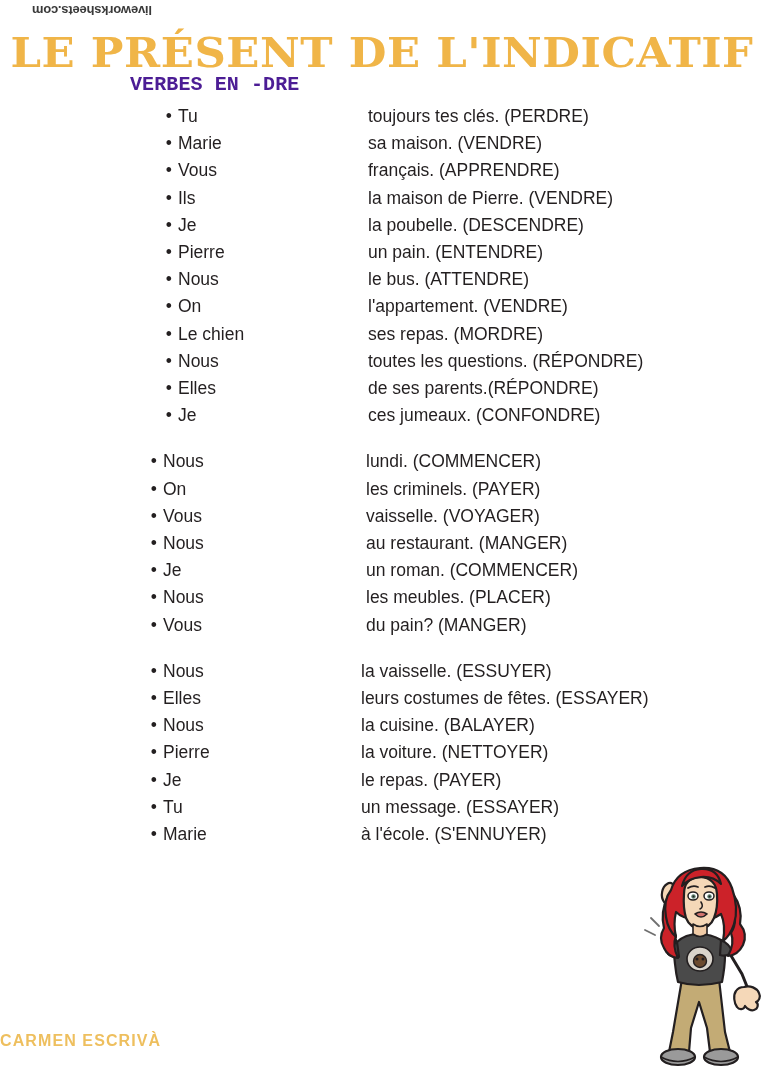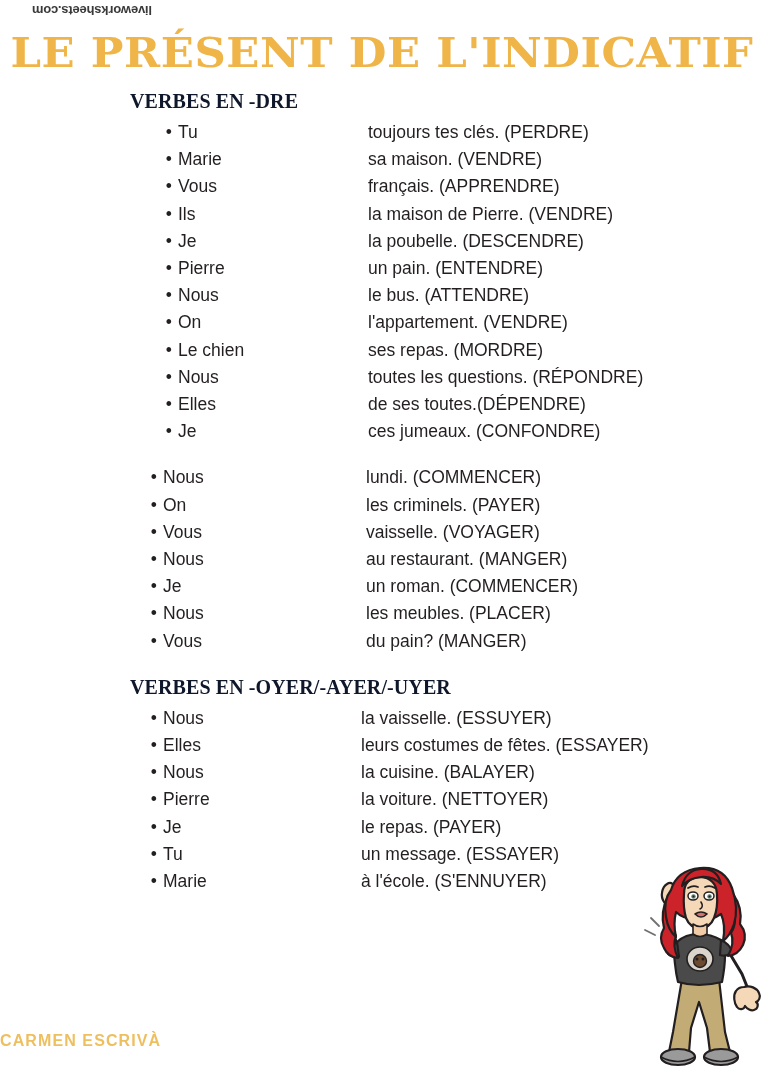--- a/index.html
+++ b/index.html
@@ -69,27 +69,27 @@
   }
 
   .section {
     margin: 0;
   }
   .section + .section {
     margin-top: 19px;
   }
 
   .section-heading {
-    font-family: Liberation Serif, serif;
+    font-family: Liberation Mono, monospace;
     font-weight: 700;
     font-size: 20px;
     line-height: 26px;
     letter-spacing: 0.1px;
-    color: #0f172a;
-    margin: 16px 0 5px 0;
+    color: #4c1d95;
+    margin: 0 0 5px 0;
   }
   .sec-1 .section-heading { padding-left: 130px; }
   .sec-2 .section-heading { padding-left: 130px; }
   .sec-3 .section-heading { padding-left: 130px; }
 
   ul.items {
     list-style: none;
     margin: 0;
     padding: 0;
   }
@@ -175,37 +175,36 @@
           <li><span class="bullet">•</span><span class="subject">Tu</span><span class="predicate">toujours tes clés. (PERDRE)</span></li>
           <li><span class="bullet">•</span><span class="subject">Marie</span><span class="predicate">sa maison. (VENDRE)</span></li>
           <li><span class="bullet">•</span><span class="subject">Vous</span><span class="predicate">français. (APPRENDRE)</span></li>
           <li><span class="bullet">•</span><span class="subject">Ils</span><span class="predicate">la maison de Pierre. (VENDRE)</span></li>
           <li><span class="bullet">•</span><span class="subject">Je</span><span class="predicate">la poubelle. (DESCENDRE)</span></li>
           <li><span class="bullet">•</span><span class="subject">Pierre</span><span class="predicate">un pain. (ENTENDRE)</span></li>
           <li><span class="bullet">•</span><span class="subject">Nous</span><span class="predicate">le bus. (ATTENDRE)</span></li>
           <li><span class="bullet">•</span><span class="subject">On</span><span class="predicate">l'appartement. (VENDRE)</span></li>
           <li><span class="bullet">•</span><span class="subject">Le chien</span><span class="predicate">ses repas. (MORDRE)</span></li>
           <li><span class="bullet">•</span><span class="subject">Nous</span><span class="predicate">toutes les questions. (RÉPONDRE)</span></li>
-          <li><span class="bullet">•</span><span class="subject">Elles</span><span class="predicate">de ses toutes.(DÉPENDRE)</span></li>
+          <li><span class="bullet">•</span><span class="subject">Elles</span><span class="predicate">de ses parents.(RÉPONDRE)</span></li>
           <li><span class="bullet">•</span><span class="subject">Je</span><span class="predicate">ces jumeaux. (CONFONDRE)</span></li>
         </ul>
       </section>
       <section class="section sec-2">
         <ul class="items">
           <li><span class="bullet">•</span><span class="subject">Nous</span><span class="predicate">lundi. (COMMENCER)</span></li>
           <li><span class="bullet">•</span><span class="subject">On</span><span class="predicate">les criminels. (PAYER)</span></li>
           <li><span class="bullet">•</span><span class="subject">Vous</span><span class="predicate">vaisselle. (VOYAGER)</span></li>
           <li><span class="bullet">•</span><span class="subject">Nous</span><span class="predicate">au restaurant. (MANGER)</span></li>
           <li><span class="bullet">•</span><span class="subject">Je</span><span class="predicate">un roman. (COMMENCER)</span></li>
           <li><span class="bullet">•</span><span class="subject">Nous</span><span class="predicate">les meubles. (PLACER)</span></li>
           <li><span class="bullet">•</span><span class="subject">Vous</span><span class="predicate">du pain? (MANGER)</span></li>
         </ul>
       </section>
       <section class="section sec-3">
-        <h2 class="section-heading">VERBES EN -OYER/-AYER/-UYER</h2>
         <ul class="items">
           <li><span class="bullet">•</span><span class="subject">Nous</span><span class="predicate">la vaisselle. (ESSUYER)</span></li>
           <li><span class="bullet">•</span><span class="subject">Elles</span><span class="predicate">leurs costumes de fêtes. (ESSAYER)</span></li>
           <li><span class="bullet">•</span><span class="subject">Nous</span><span class="predicate">la cuisine. (BALAYER)</span></li>
           <li><span class="bullet">•</span><span class="subject">Pierre</span><span class="predicate">la voiture. (NETTOYER)</span></li>
           <li><span class="bullet">•</span><span class="subject">Je</span><span class="predicate">le repas. (PAYER)</span></li>
           <li><span class="bullet">•</span><span class="subject">Tu</span><span class="predicate">un message. (ESSAYER)</span></li>
           <li><span class="bullet">•</span><span class="subject">Marie</span><span class="predicate">à l'école. (S'ENNUYER)</span></li>
         </ul>
       </section>

